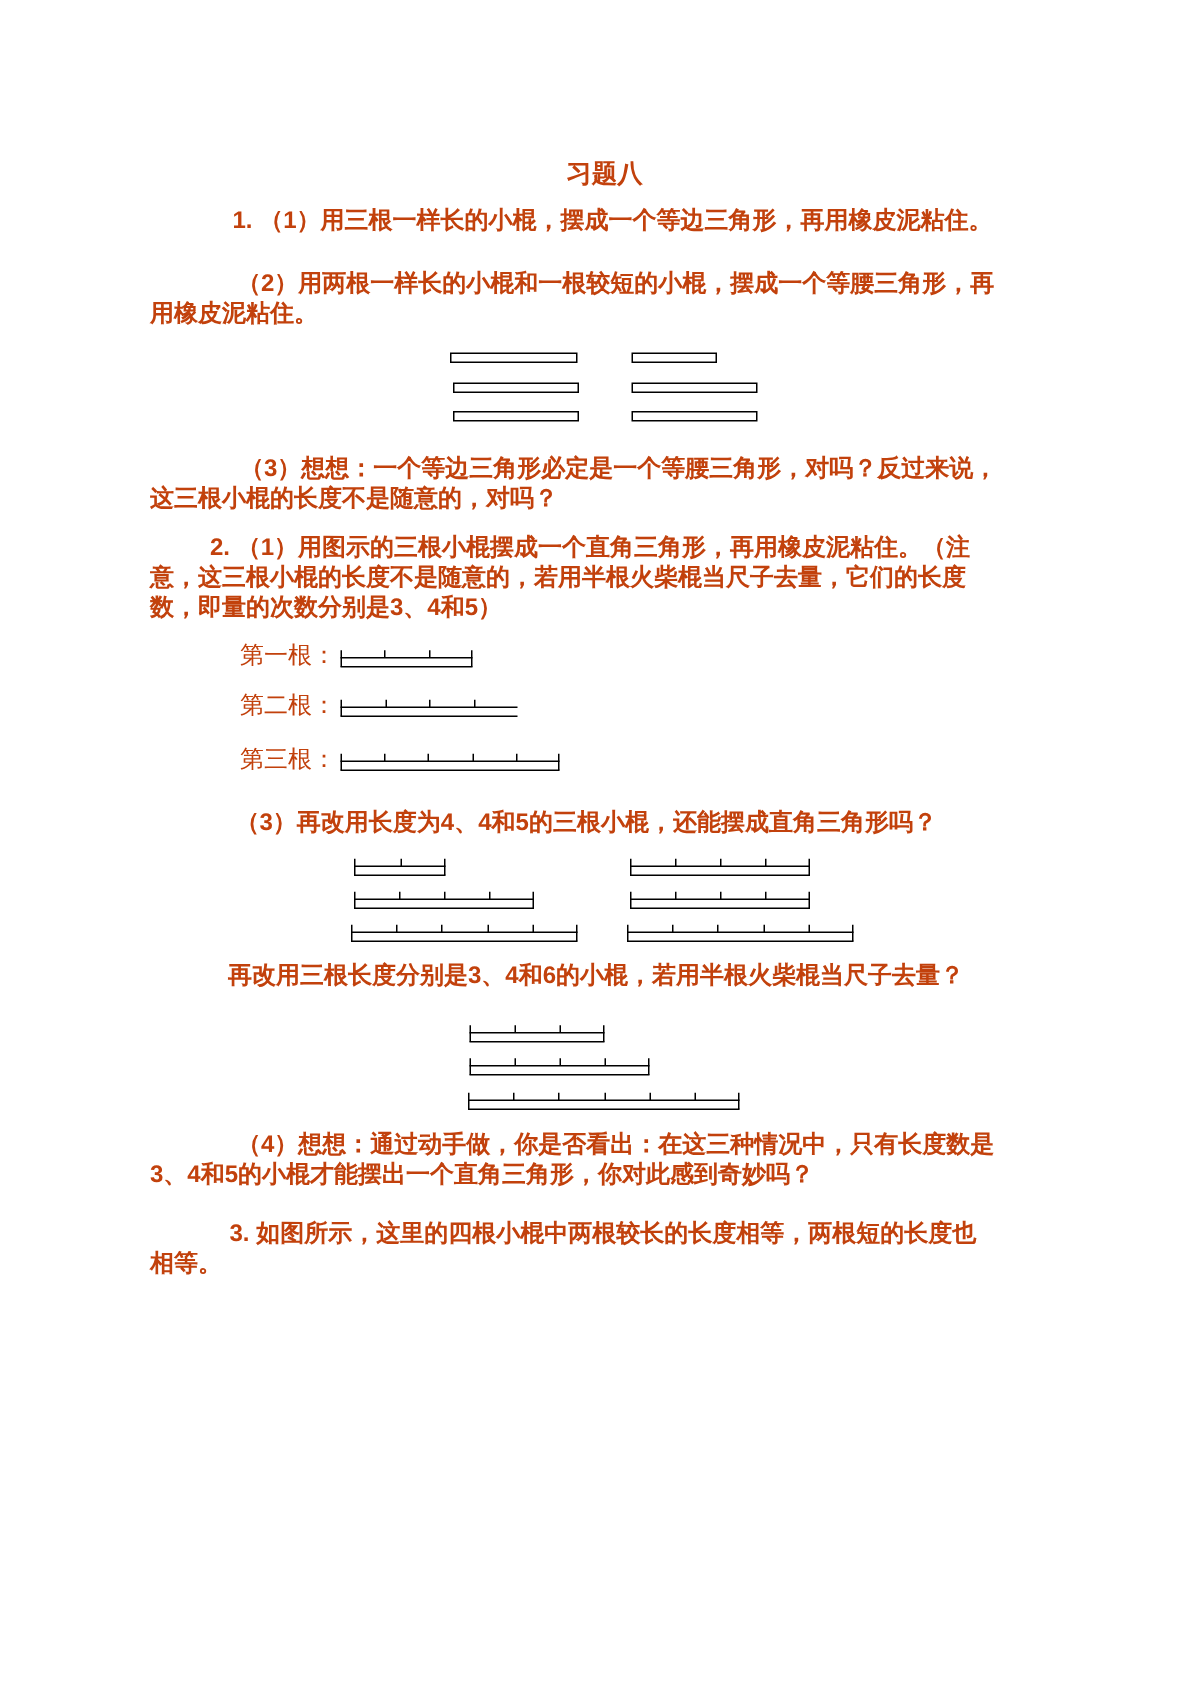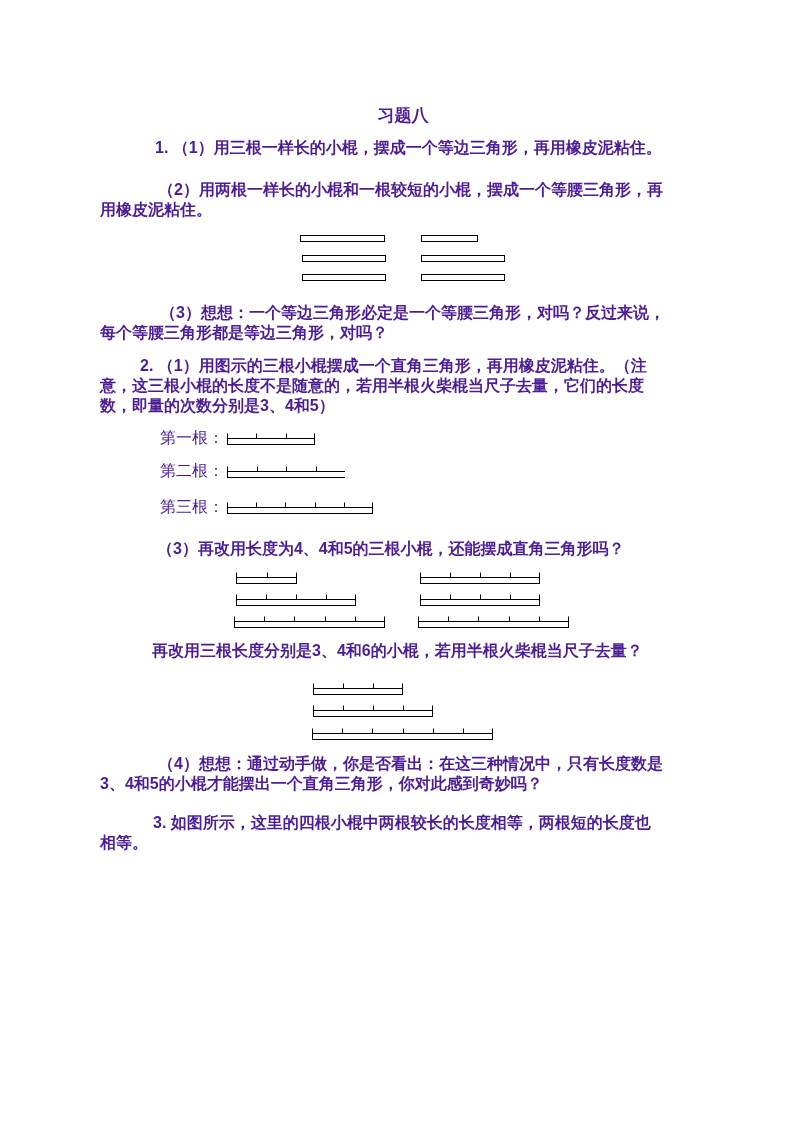--- a/index.html
+++ b/index.html
@@ -2,21 +2,21 @@
 <html><head>
 <meta charset="utf-8">
 <style>
   html,body{margin:0;padding:0;background:#ffffff;}
   .page{
     position:relative;
     width:705px;
     height:1122px;
     background:#ffffff;
     font-family:"Liberation Sans","DejaVu Sans",sans-serif;
-    color:#4c1d95;
+    color:#c2410c;
     overflow:hidden;
   }
   .content{
     position:absolute;
     left:100px;
     top:106px;
     width:594px;
   }
   .title{
     font-size:17px;
@@ -95,21 +95,21 @@
         <svg width="85" height="7" style="position: absolute; left: 321px; top: 20px; overflow: visible; display: block;">
           <rect x="0.5" y="0.5" width="83" height="6" fill="#ffffff" stroke="#000000" stroke-width="1"></rect>
         </svg>
         <svg width="85" height="7" style="position: absolute; left: 321px; top: 39px; overflow: visible; display: block;">
           <rect x="0.5" y="0.5" width="83" height="6" fill="#ffffff" stroke="#000000" stroke-width="1"></rect>
         </svg>
       </div>
 
     <div class="para mb13">
       <div class="line i60">（3）想想：一个等边三角形必定是一个等腰三角形，对吗？反过来说，</div>
-      <div class="line">每个等腰三角形都是等边三角形，对吗？</div>
+      <div class="line">这三根小棍的长度不是随意的，对吗？</div>
     </div>
 
     <div class="para mb12">
       <div class="line i40">2. （1）用图示的三根小棍摆成一个直角三角形，再用橡皮泥粘住。（注</div>
       <div class="line">意，这三根小棍的长度不是随意的，若用半根火柴棍当尺子去量，它们的长度</div>
       <div class="line">数，即量的次数分别是3、4和5）</div>
     </div>
 
     <div class="stick-row mb13">
       <span class="stick-label">第一根：</span>

